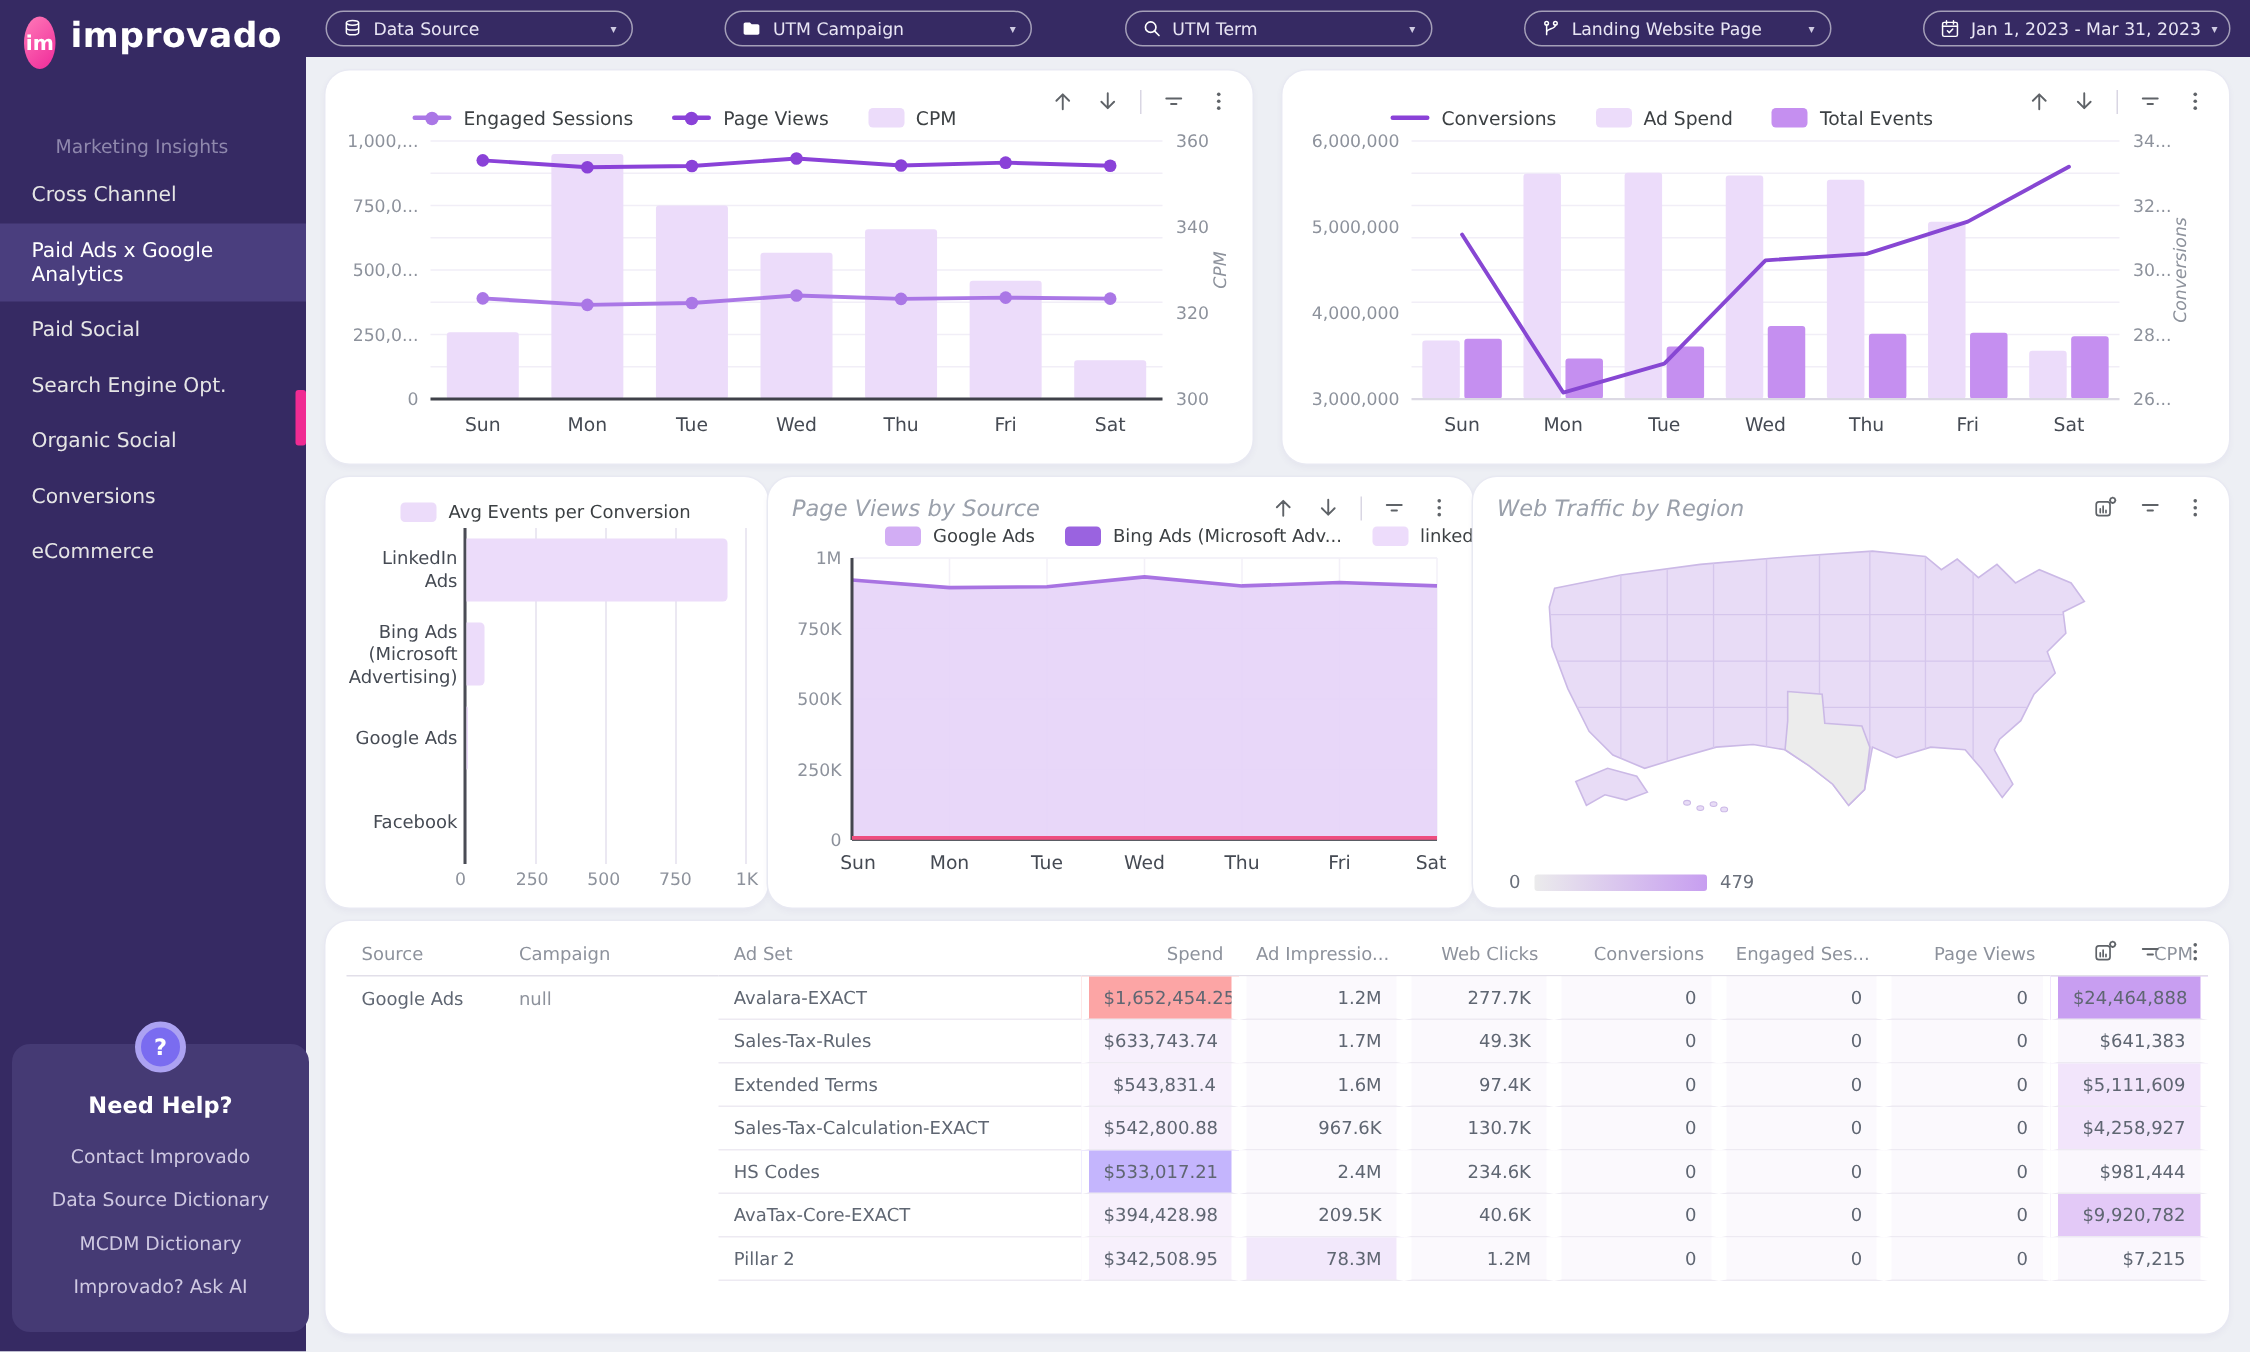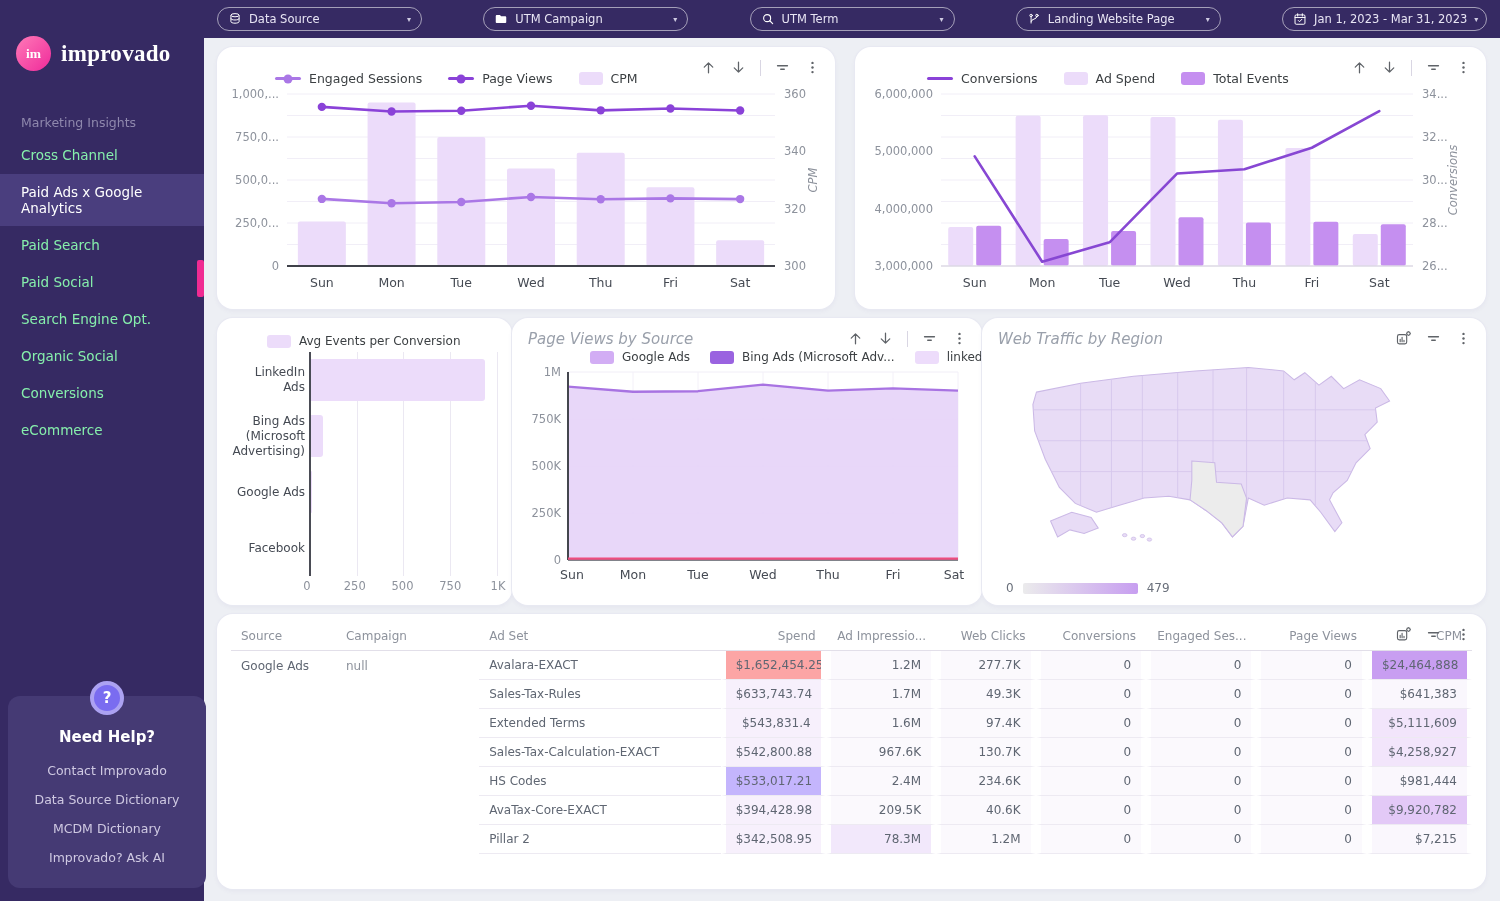--- a/index.html
+++ b/index.html
@@ -1,26 +1,26 @@
 <!DOCTYPE html>
 <html><head>
 <meta charset="utf-8">
 <style>
   html,body{margin:0;padding:0;width:1500px;height:901px;overflow:hidden;
     font-family:"DejaVu Sans","Liberation Sans",sans-serif;background:#edeff4;}
   .app{position:relative;width:1500px;height:901px;}
 
   
   .sidebar{position:absolute;left:0;top:0;width:204px;height:901px;background:#362a63;z-index:6;}
-  .logo{display:flex;align-items:center;gap:10px;padding:36px 16px 0 16px;cursor:pointer;font-family:Liberation Serif, serif;}
+  .logo{display:flex;gap:10px;padding:11px 16px 0 16px;cursor:pointer;}
   .logo-mark{width:35px;height:35px;border-radius:50%;background:linear-gradient(135deg,#ff7ab8,#ef2a9a);
     color:#fff;font-weight:700;font-size:13.5px;display:flex;align-items:center;justify-content:center;}
   .logo-name{color:#fff;font-size:23px;font-weight:600;letter-spacing:.3px;}
-  .section-label{color:#8f88ad;font-size:12.5px;padding:44px 0 6px 21px;}
-  .nav-item{color:#86efac;font-size:13.5px;padding:10px 10px 10px 21px;margin-top:1px;cursor:pointer;}
+  .section-label{color:#8f88ad;font-size:12.5px;padding:44px 0 6px 21px;margin-left:16px;}
+  .nav-item{color:#e5e5e5;font-size:13.5px;padding:10px 10px 10px 21px;margin-top:1px;cursor:pointer;}
   .nav-item.active{background:#4a3e7e;color:#fff;}
   .scroll-ind{position:absolute;right:0;top:260px;width:7px;height:37px;background:#f02b92;border-radius:2px;}
   .help-card{position:absolute;left:8px;bottom:13px;width:182px;background:#453a74;border-radius:12px;
     padding:26px 8px 16px 8px;text-align:center;}
   .help-q{position:absolute;top:-15px;left:50%;transform:translateX(-50%);width:26px;height:26px;border-radius:50%;
     background:#7a6cf0;border:4px solid #aca2f2;color:#fff;font-size:15px;font-weight:700;
     display:flex;align-items:center;justify-content:center;cursor:pointer;}
   .help-title{color:#fff;font-weight:700;font-size:15px;margin:6px 0 10px 0;}
   .help-link{color:#cfc9e2;font-size:12.5px;padding:7px 0;cursor:pointer;}
 
@@ -97,21 +97,20 @@
 
   <aside class="sidebar">
     <div class="logo">
       <span class="logo-mark">im</span>
       <span class="logo-name">improvado</span>
     </div>
     <div class="section-label">Marketing Insights</div>
     <nav id="nav">
         <div class="nav-item">Cross Channel</div>
         <div class="nav-item active">Paid Ads x Google Analytics</div>
-        <div class="nav-item">Paid Search</div>
         <div class="nav-item">Paid Social</div>
         <div class="nav-item">Search Engine Opt.</div>
         <div class="nav-item">Organic Social</div>
         <div class="nav-item">Conversions</div>
         <div class="nav-item">eCommerce</div>
       </nav>
     <div class="scroll-ind"></div>
     <div class="help-card">
       <div class="help-q">?</div>
       <div class="help-title">Need Help?</div>

